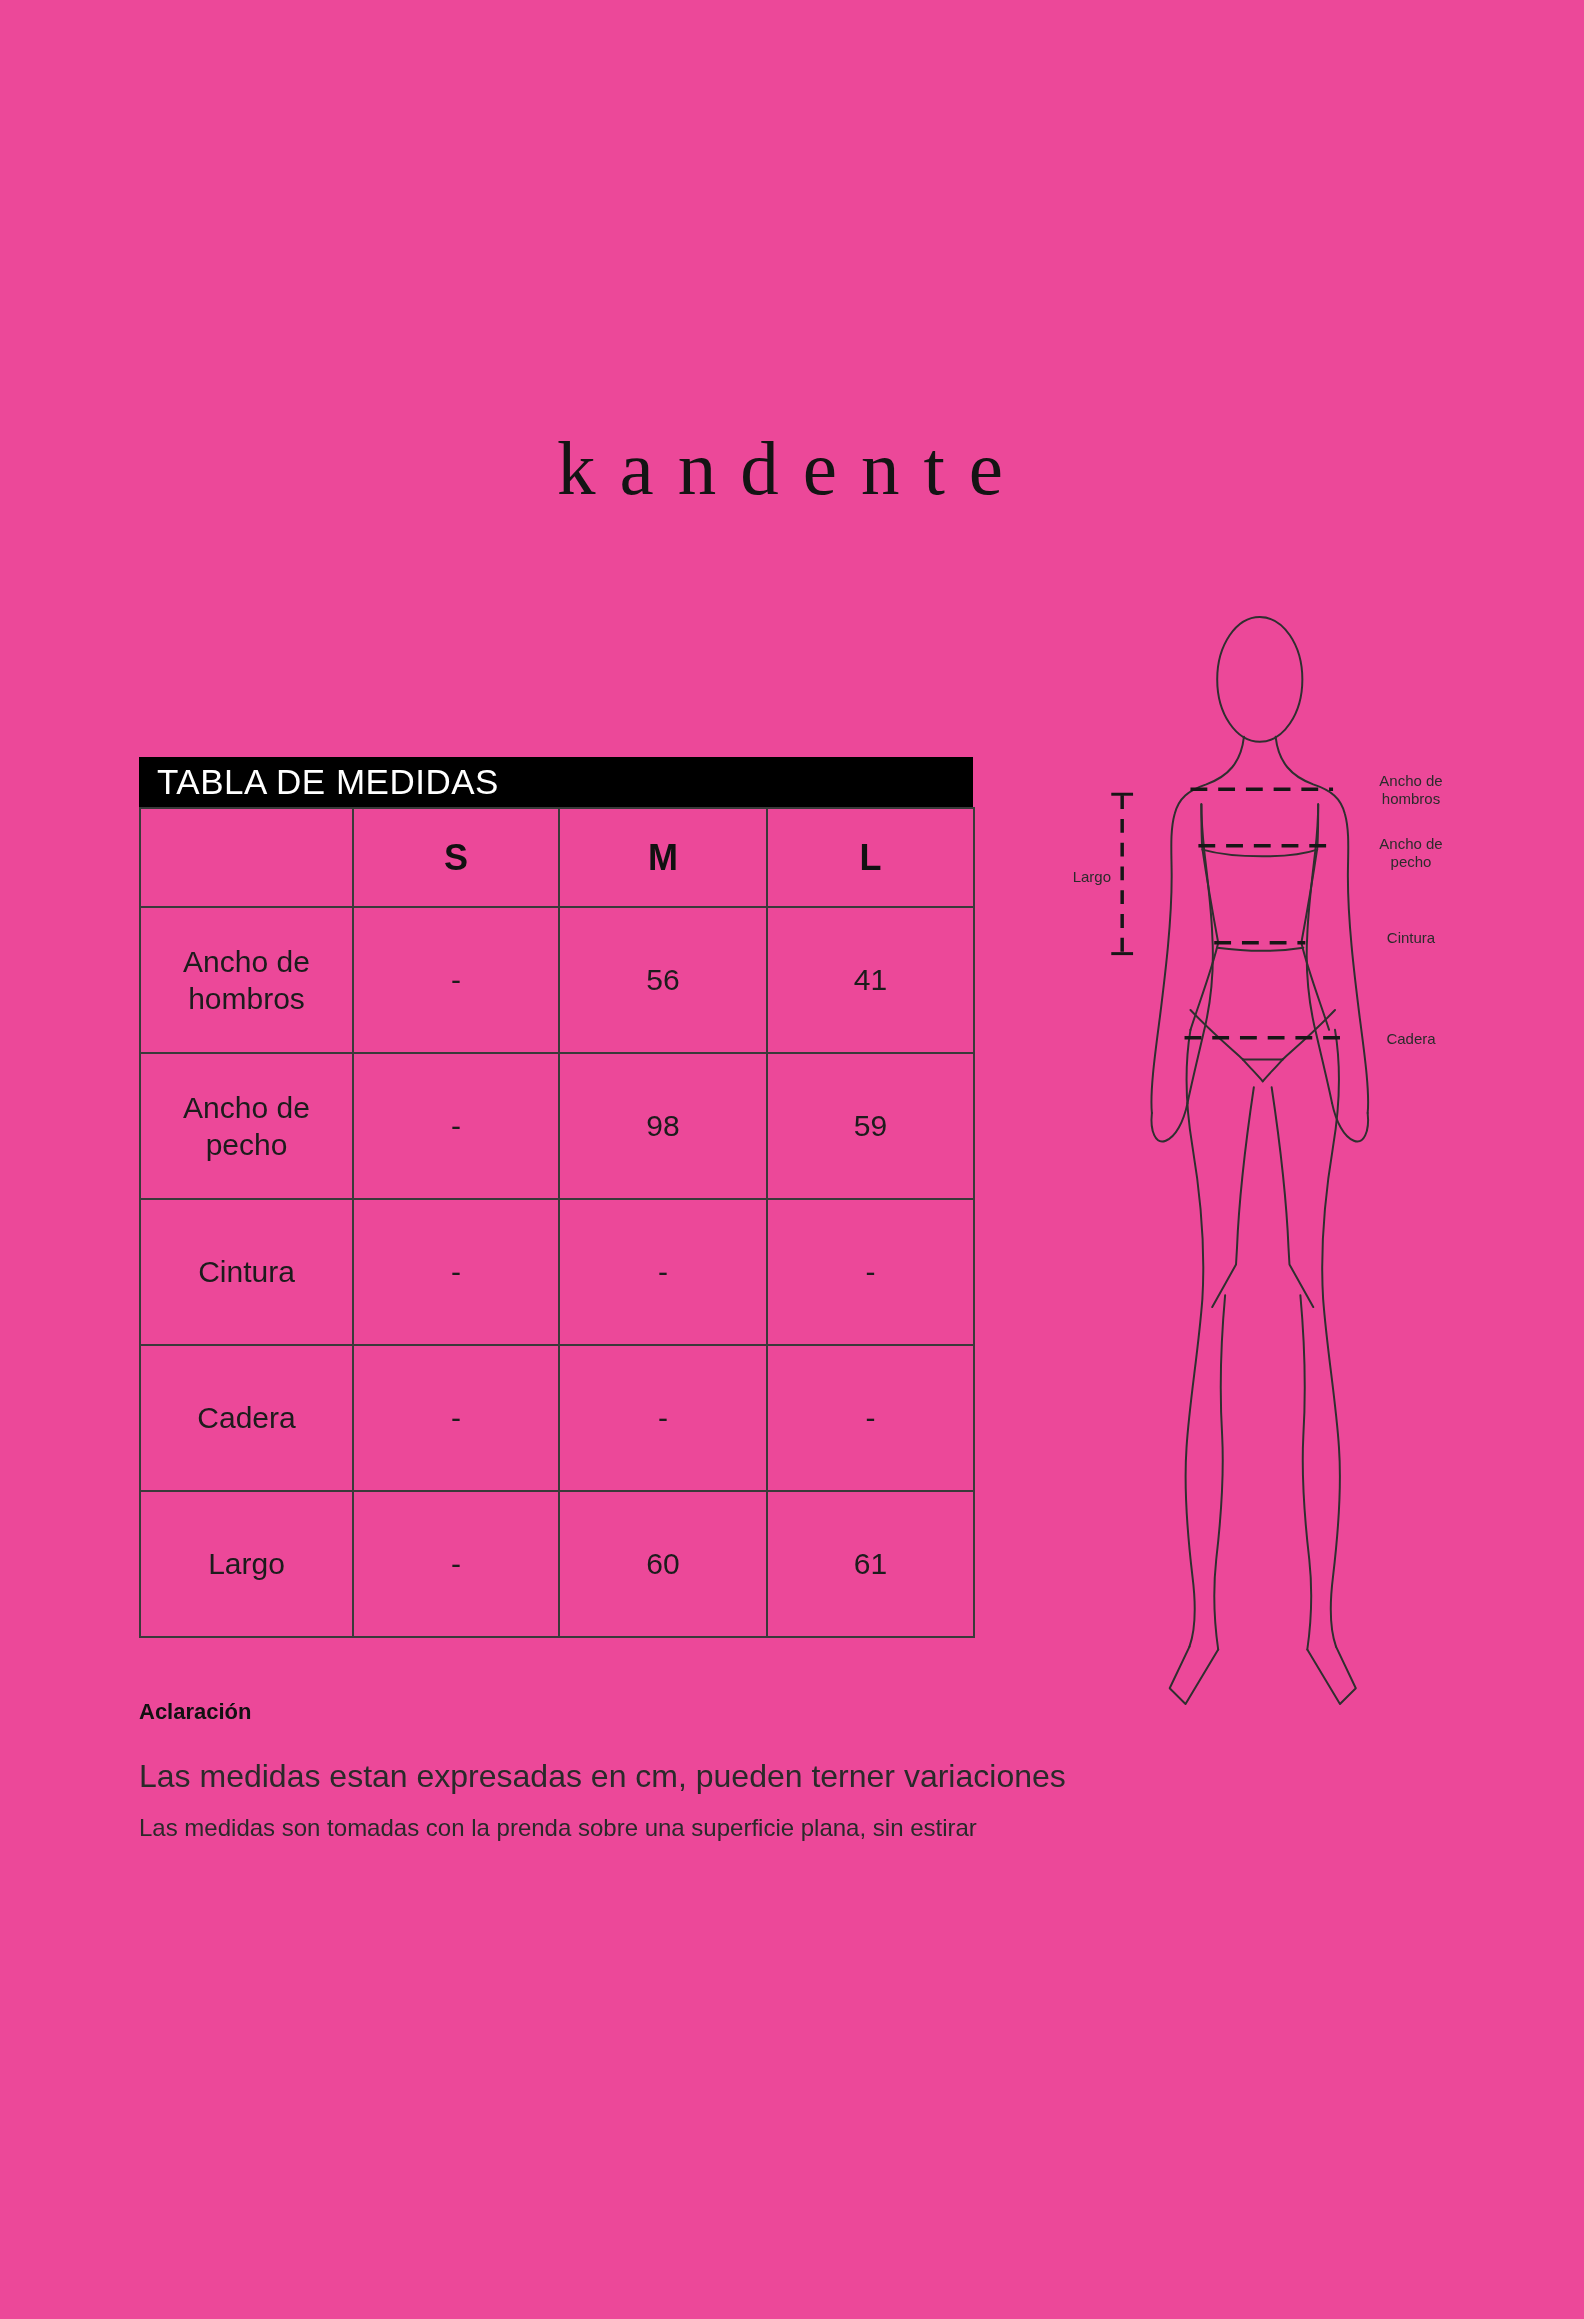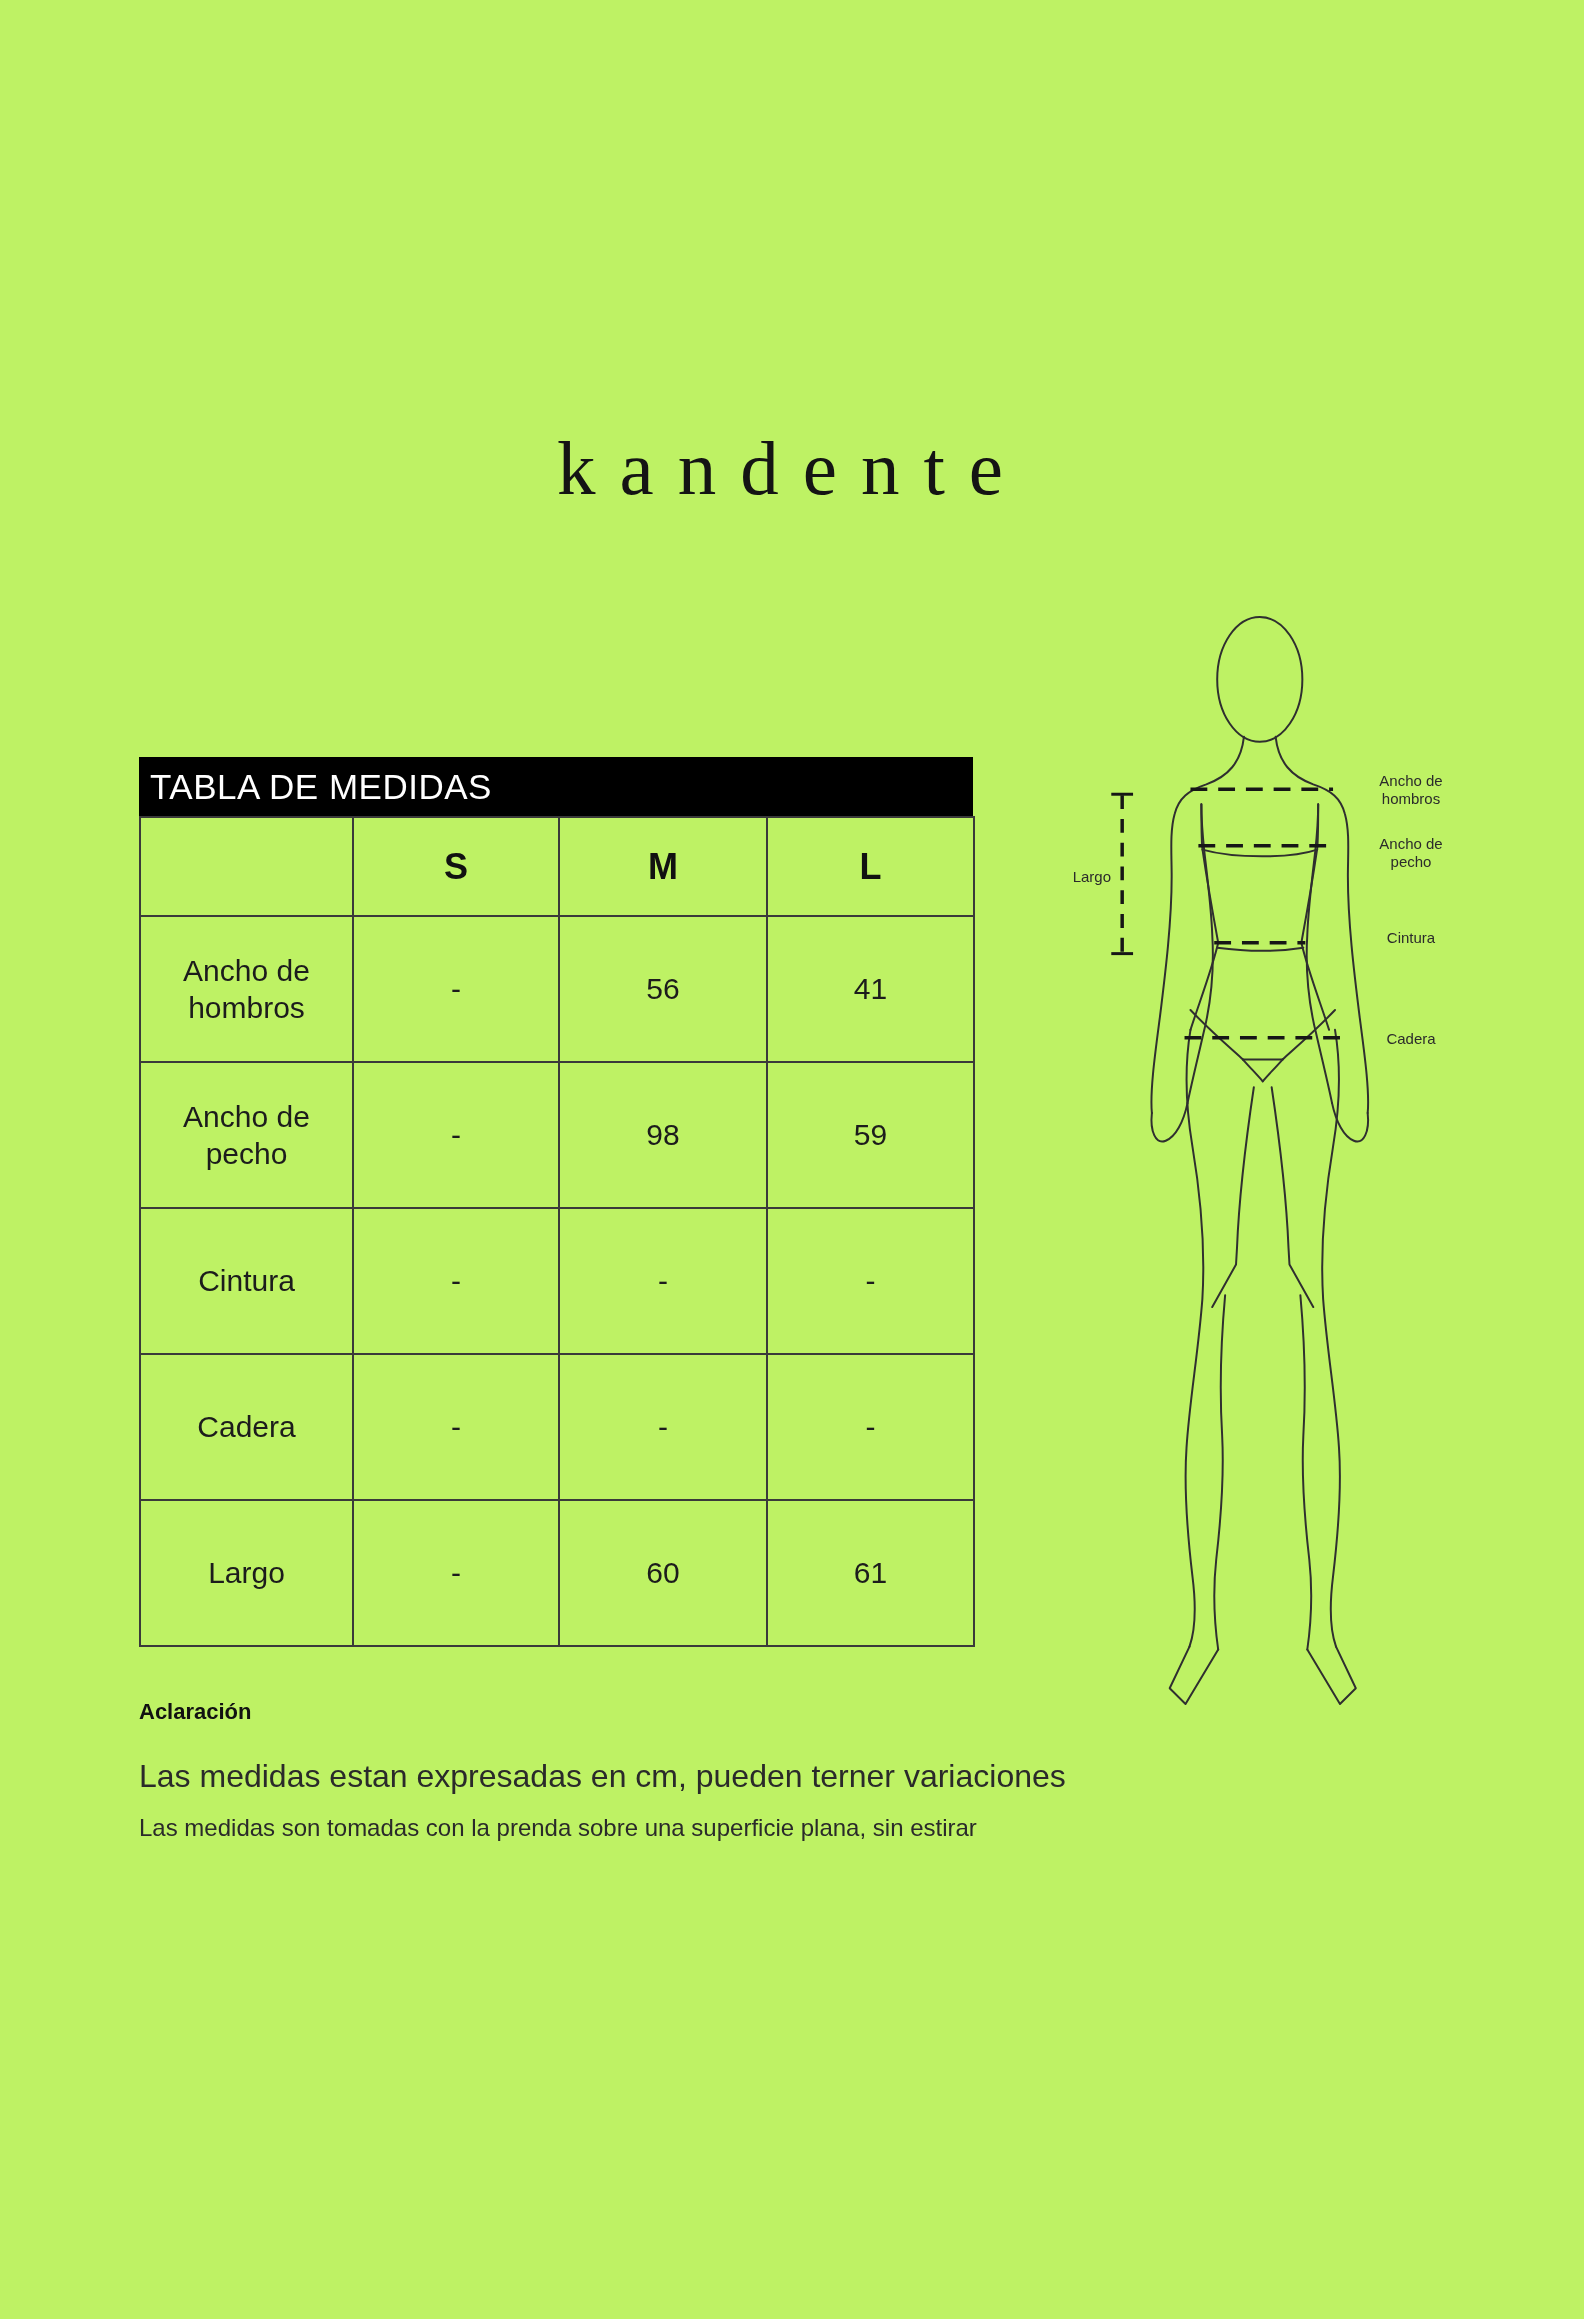--- a/index.html
+++ b/index.html
@@ -1,27 +1,27 @@
 <!DOCTYPE html>
 <html><head>
 <meta charset="utf-8">
 <style>
   html,body{margin:0;padding:0;background:#ffffff;}
-  .page{position:relative;width:1584px;height:2320px;background:#bef264;overflow:hidden;
+  .page{position:relative;width:1584px;height:2320px;background:#ec4899;overflow:hidden;
         font-family:"Liberation Sans",sans-serif;color:#1b1b1b;}
 
   
   .brand{position:absolute;top:424px;left:0;width:1584px;text-align:center;
          font-family:"Liberation Serif","DejaVu Serif",serif;font-size:77px;font-weight:400;
          letter-spacing:24px;color:#141414;}
 
   
   .table-wrap{position:absolute;left:139px;top:757px;width:834px;}
-  .table-title-bar{height:59px;background:#000000;color:#ffffff;display:flex;align-items:center;
-         padding-left:11px;box-sizing:border-box;font-size:35px;letter-spacing:0.5px;}
+  .table-title-bar{height:50px;background:#000000;color:#ffffff;display:flex;align-items:center;
+         padding-left:18px;box-sizing:border-box;font-size:35px;letter-spacing:0.5px;}
   table.size-table{border-collapse:collapse;table-layout:fixed;width:834px;}
   table.size-table col.c0{width:213px;} table.size-table col.c1{width:206px;}
   table.size-table col.c2{width:208px;} table.size-table col.c3{width:207px;}
   table.size-table td,table.size-table th{border:2px solid #3a3a3a;text-align:center;
          vertical-align:middle;font-weight:400;padding:0 14px;}
   tr.hdr{height:99px;}
   tr.hdr th{font-size:36px;font-weight:600;color:#111111;}
   tr.datarow{height:146px;}
   td.label-cell{font-size:30px;line-height:1.25;color:#1c1c1c;}
   td.value-cell{font-size:30px;color:#1c1c1c;}

